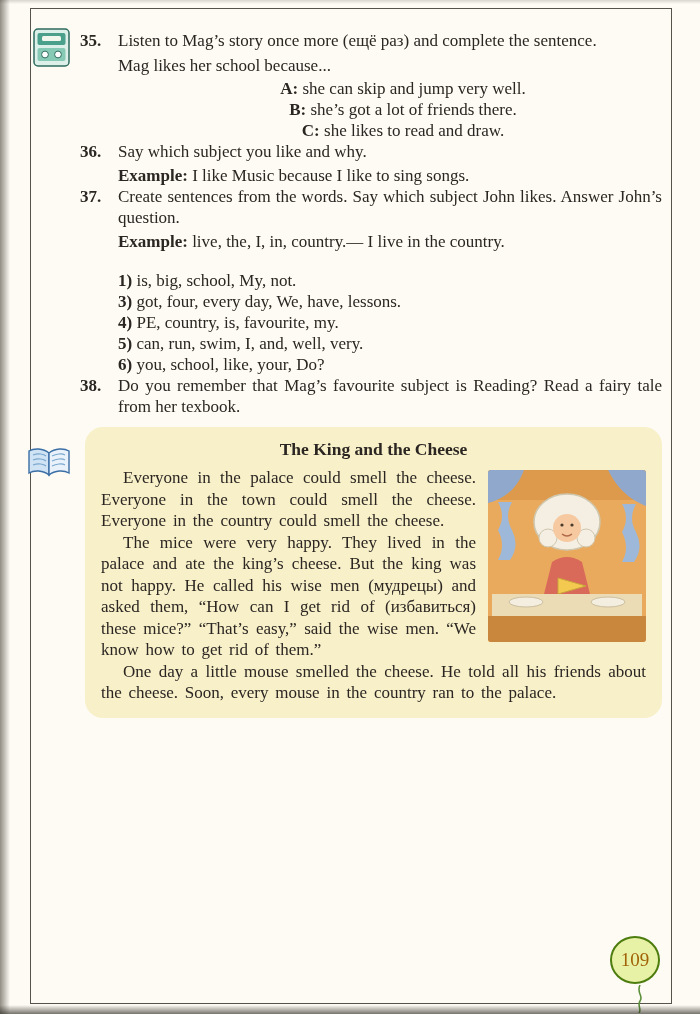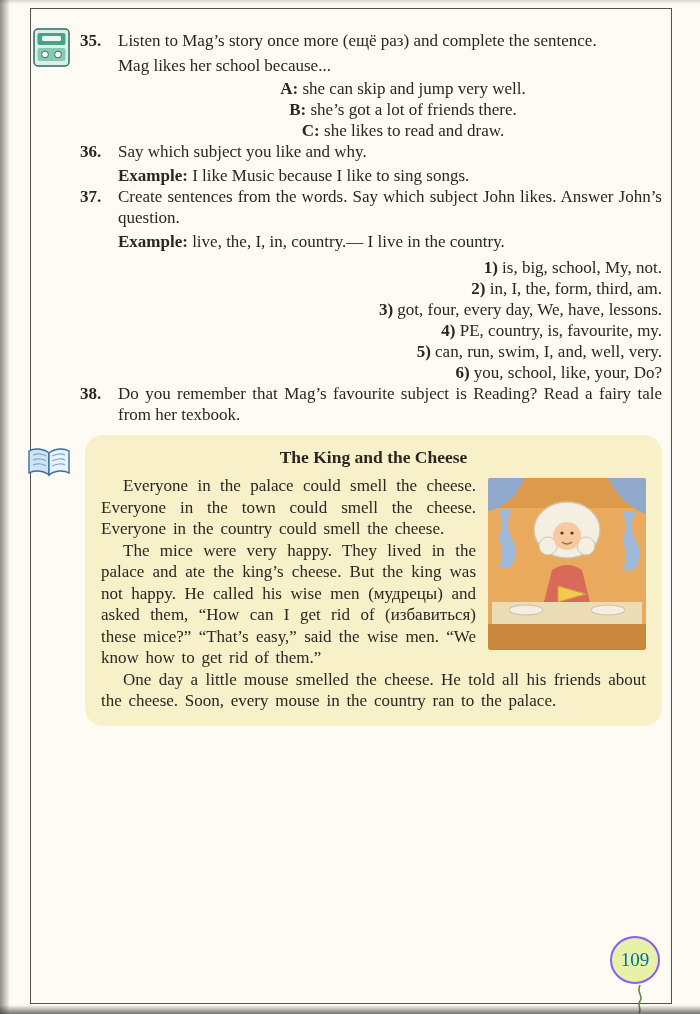--- a/index.html
+++ b/index.html
@@ -26,21 +26,21 @@
 
   .ex { display:flex; }
   .ex-num { width:38px; flex:none; font-weight:bold; }
   .ex-task { flex:1; text-align:justify; }
   .sub { margin-left:38px; }
   .lead { margin-top:4px; }
   .options { margin-top:2px; }
   .opt { margin-left:26px;text-align:center; }
   .b { font-weight:bold; }
   .example { margin-left:38px; margin-top:3px; }
-  .items { margin-left:38px; margin-top:5px;text-align:right; }
+  .items { margin-left:38px; margin-top:18px; }
 
   .story-box {
     margin:10px 0 0 5px; width:577px; box-sizing:border-box;
     background:#f8f0c9; border-radius:18px;
     padding:10px 16px 14px 16px;
   }
   .story-title { text-align:center; font-weight:bold; font-size:17.5px; margin:2px 0 7px 0; }
   .story-box p {
     margin:0; text-indent:22px; text-align:justify;
     font-size:17px; line-height:21.5px; word-spacing:2.5px;
@@ -49,23 +49,23 @@
     float:right; width:158px; height:172px; margin:3px 0 8px 12px;
     border-radius:3px; overflow:hidden;
   }
 
   .icon-abs { position:absolute; }
   .listen-icon { left:33px; top:28px; }
   .read-icon { left:26px; top:446px; }
 
   .page-badge {
     position:absolute; left:610px; top:936px; width:50px; height:48px;
-    border-radius:50%; background:#e8f2a6; border:2px solid #8b5cf6;
+    border-radius:50%; background:#e8f2a6; border:2px solid #4d7c0f;
     display:flex; align-items:center; justify-content:center;
-    font-size:19px; color:#0369a1; box-sizing:border-box;
+    font-size:19px; color:#a16207; box-sizing:border-box;
   }
   .balloon-string { position:absolute; left:630px; top:985px; }
 
   .unit-tab {
     position:absolute; right:-14px; top:852px;
     transform:rotate(90deg); transform-origin:center;
     font-weight:bold; font-size:16px; color:#2e4d2a; letter-spacing:1px;
     white-space:nowrap;
   }
 </style>
@@ -131,24 +131,20 @@
       <div class="ex-task">Create sentences from the words. Say which subject John likes. Answer John’s question.</div>
     </div>
     <div class="example">
       <span class="b">Example:</span>
       <span>live, the, I, in, country.— I live in the country.</span>
     </div>
     <div class="items">
       <div class="word-item">
         <span class="b">1)</span>
         <span>is, big, school, My, not.</span>
-      </div>
-      <div class="word-item">
-        <span class="b">2)</span>
-        <span>in, I, the, form, third, am.</span>
       </div>
       <div class="word-item">
         <span class="b">3)</span>
         <span>got, four, every day, We, have, lessons.</span>
       </div>
       <div class="word-item">
         <span class="b">4)</span>
         <span>PE, country, is, favourite, my.</span>
       </div>
       <div class="word-item">

